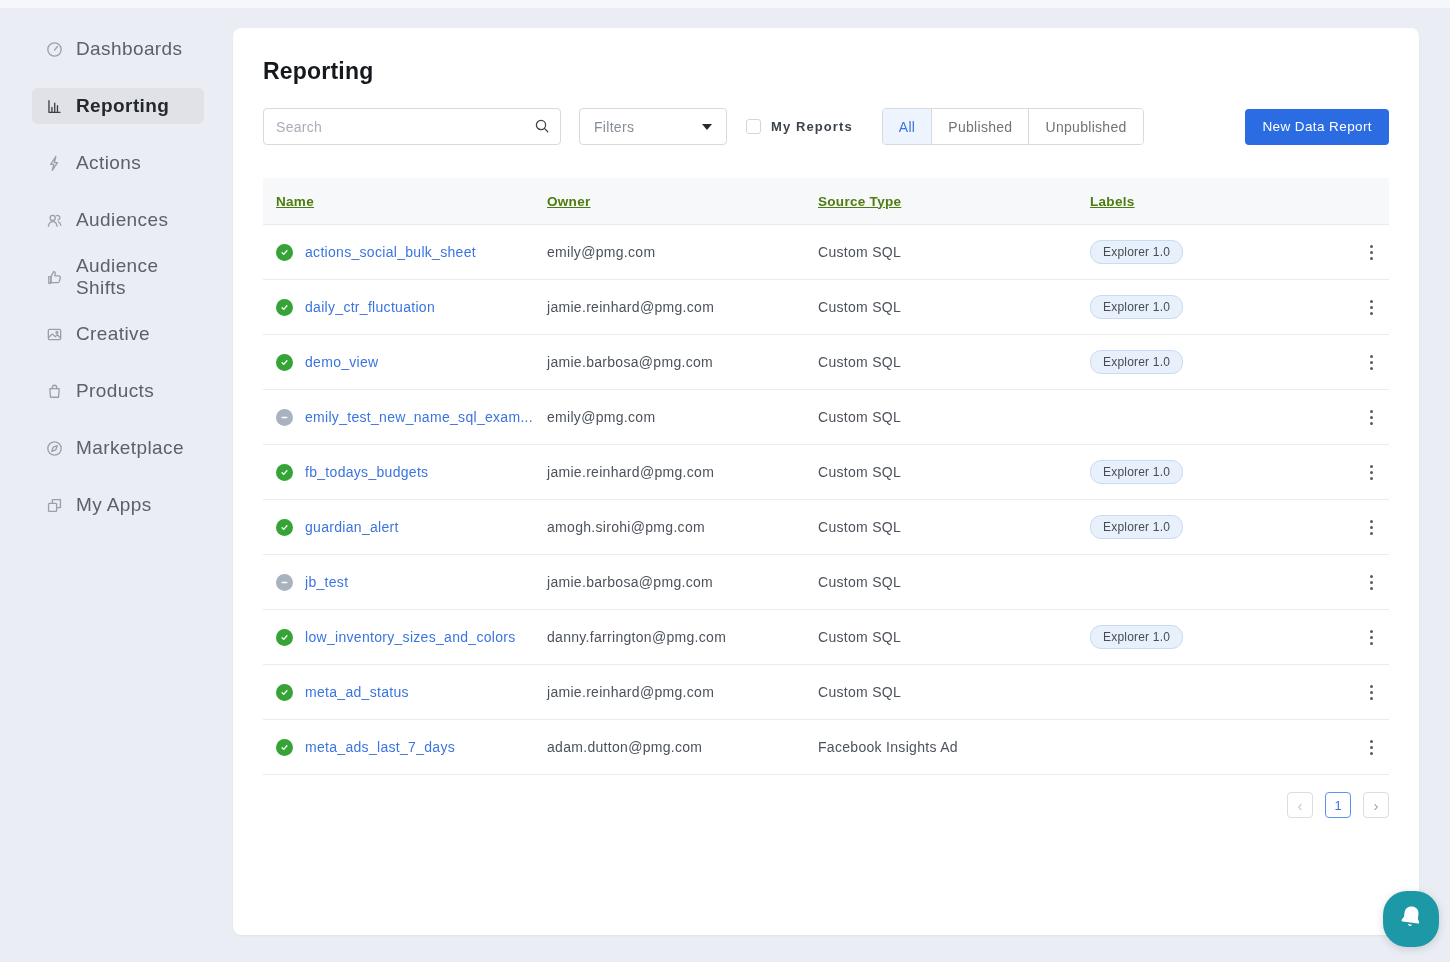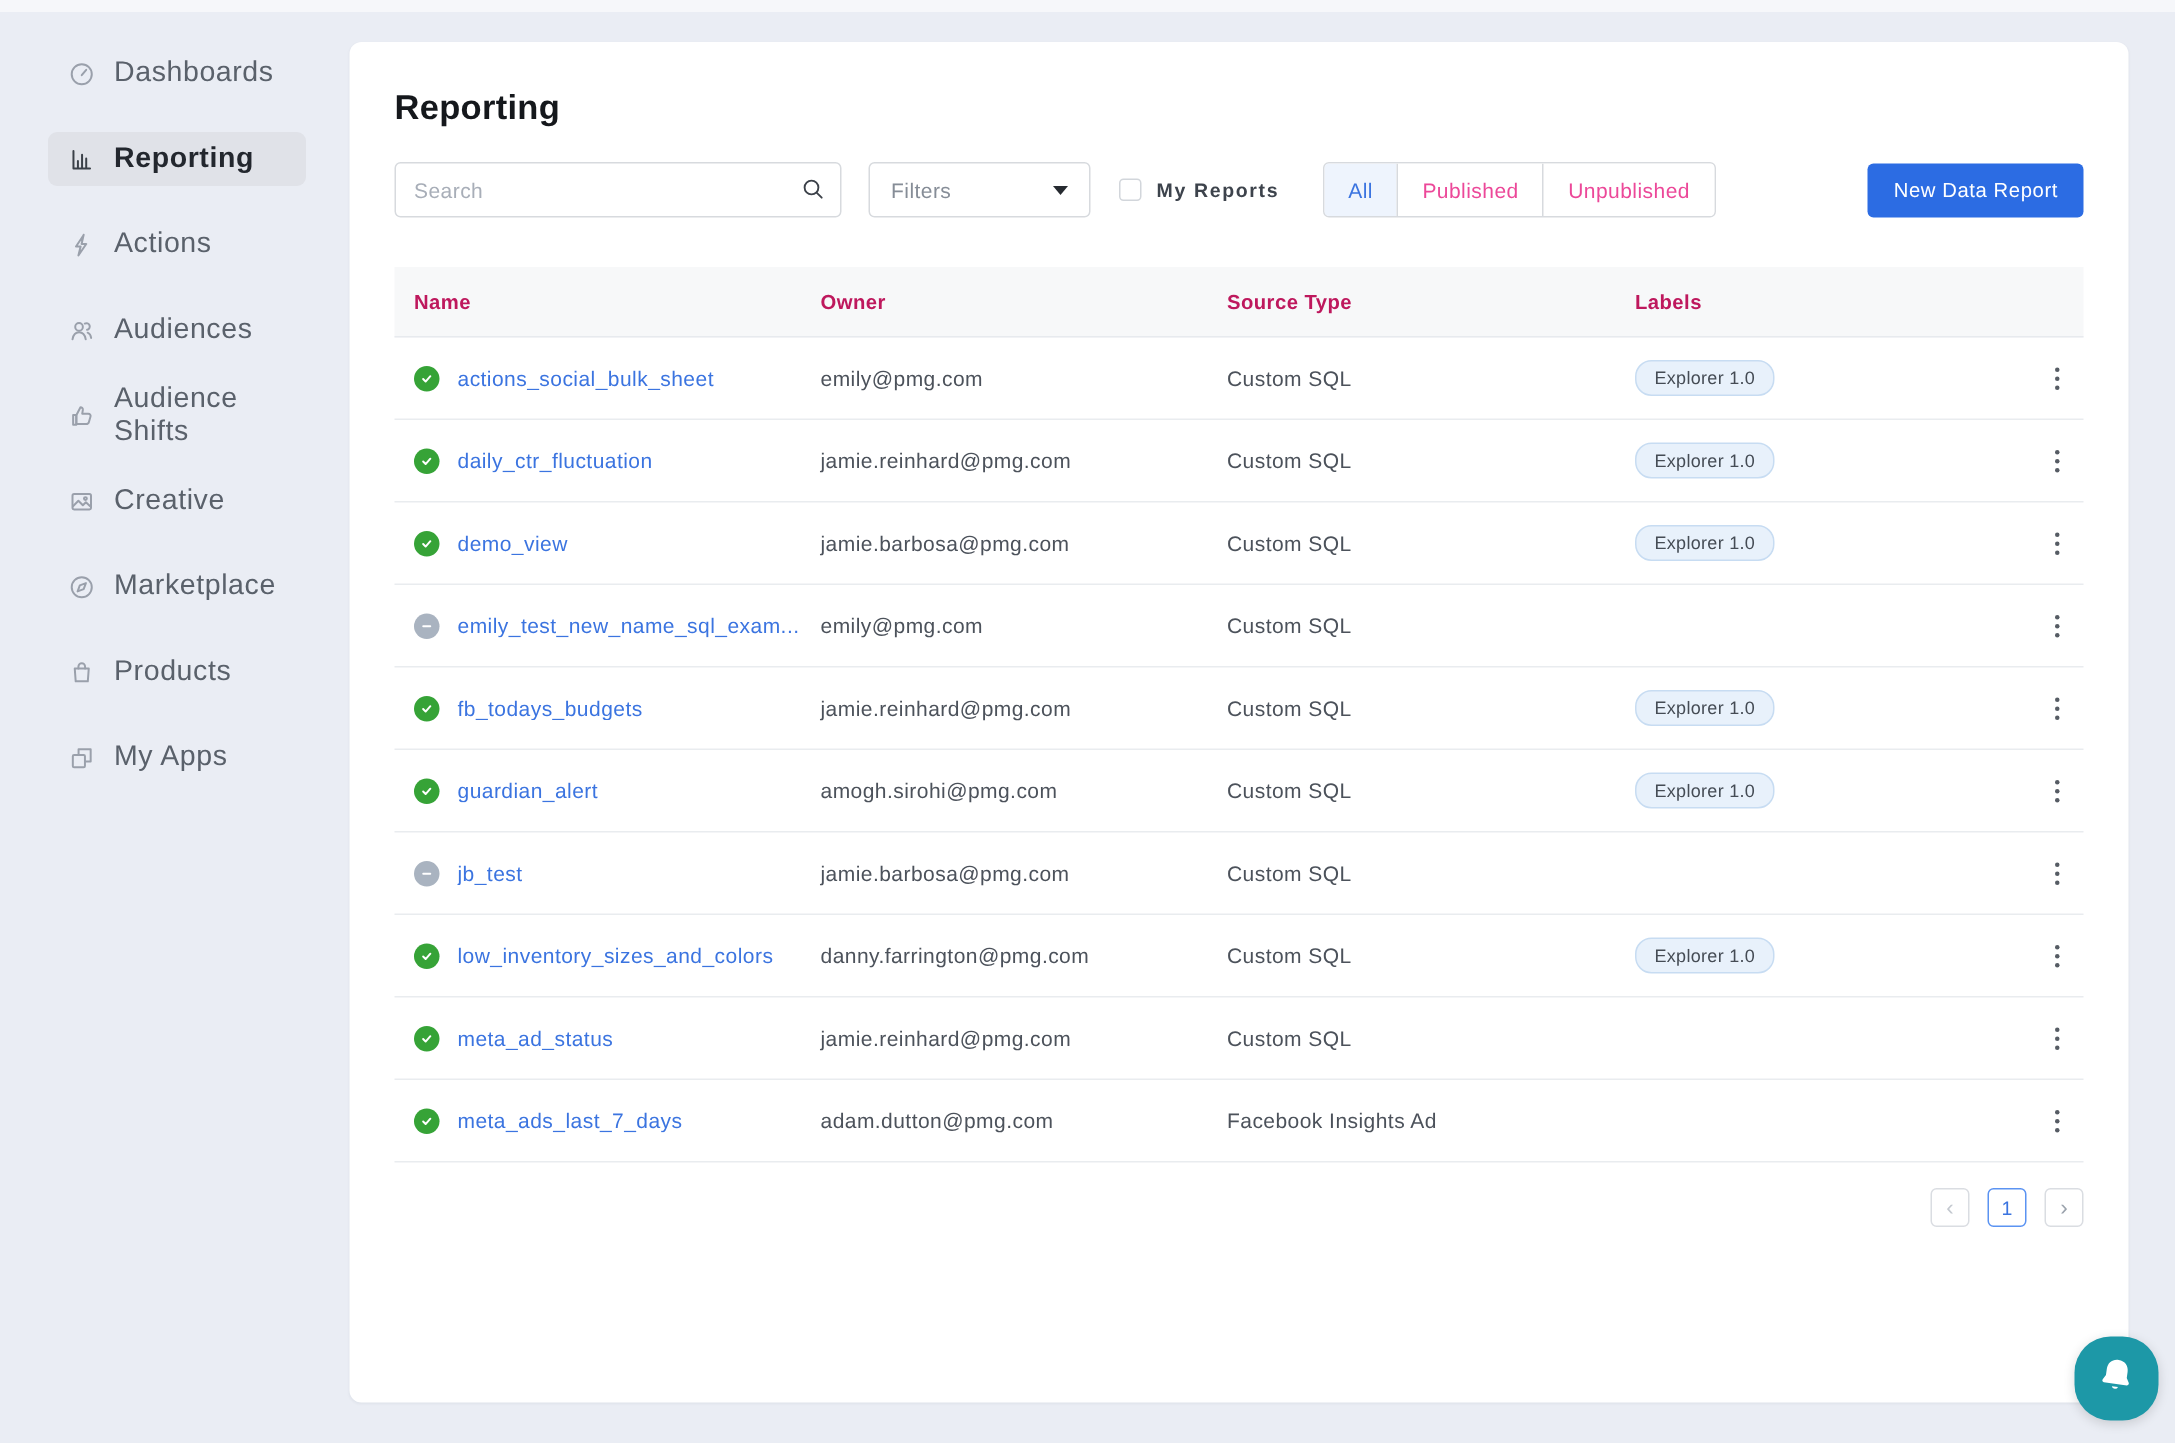--- a/index.html
+++ b/index.html
@@ -62,38 +62,38 @@
   }
   .caret-down { width:0; height:0; border-left:5px solid transparent; border-right:5px solid transparent; border-top:6px solid #262a30; }
 
   .my-reports { margin-left:19px; display:flex; align-items:center; gap:10px; cursor:pointer; }
   .checkbox { width:15px; height:15px; border:1px solid #d2d6db; border-radius:3px; background:#fff; }
   .my-reports .lbl { font-size:13px; font-weight:700; letter-spacing:1.1px; color:#3d434c; }
 
   .segmented { margin-left:29px; display:flex; border:1px solid #d7dade; border-radius:4px; overflow:hidden; background:#fff; }
   .segment {
     height:35px; padding:0 16px; display:flex; align-items:center; font-size:14px;
-    letter-spacing:.3px; color:#ec4899; background:#fff; border:none; cursor:pointer;
+    letter-spacing:.3px; color:#737373; background:#fff; border:none; cursor:pointer;
     border-left:1px solid #d7dade; font-family:"Liberation Sans", sans-serif;
   }
   .segment:first-child { border-left:none; }
   .segment.active { background:#eef4fd; color:#3b74e0; font-weight:500; }
 
   .new-report-btn {
     margin-left:auto; height:36px; padding:0 17px; background:#2c6ce3; border:none; border-radius:4px;
     color:#fff; font-size:13.5px; font-weight:500; letter-spacing:.4px; cursor:pointer;
     font-family:"Liberation Sans", sans-serif;
   }
 
   
   .table { margin-top:33px; }
   .thead, .trow { display:grid; grid-template-columns:284px 271px 272px 1fr 36px; align-items:center; }
   .thead {
     height:47px; background:#f7f8f9; border-bottom:1px solid #e7eaee;
-    font-size:13.5px; font-weight:700; color:#be185d; letter-spacing:.3px;
+    font-size:13.5px; font-weight:700; color:#4d7c0f; letter-spacing:.3px;text-decoration:underline;
   }
   .thead > span:first-child { padding-left:13px; }
   .trow { height:55px; border-bottom:1px solid #e9ecef; font-size:14px; letter-spacing:.3px; color:#4c525b; }
   .name-cell { display:flex; align-items:center; gap:12px; padding-left:13px; min-width:0; }
   .status-dot { width:17px; height:17px; border-radius:50%; flex:0 0 17px; display:flex; align-items:center; justify-content:center; }
   .status-dot svg { width:11px; height:11px; }
   .status-published { background:#36a337; }
   .status-unpublished { background:#a9b3c0; }
   .row-link { color:#3b74e0; text-decoration:none; white-space:nowrap; overflow:hidden; text-overflow:ellipsis; cursor:pointer; }
   .pill {
@@ -166,31 +166,31 @@
     <div class="sidebar-item">
       <span class="icon"><svg viewBox="0 0 16 16">
           <rect x="2.2" y="3.2" width="11.6" height="9.6" rx="1"></rect>
           <path d="M2.5 10.8 5.9 7.4l2.8 2.8 1.9-1.9 2.7 2.5"></path>
           <circle cx="10.3" cy="6" r=".9"></circle>
         </svg></span>
       <span>Creative</span>
     </div>
     <div class="sidebar-item">
       <span class="icon"><svg viewBox="0 0 16 16">
+          <path d="M3.6 5.3h8.8l-.6 8.1H4.2z"></path>
+          <path d="M5.9 5.3V4.2a2.1 2.1 0 0 1 4.2 0v1.1"></path>
+        </svg></span>
+      <span>Products</span>
+    </div>
+    <div class="sidebar-item">
+      <span class="icon"><svg viewBox="0 0 16 16">
           <circle cx="8" cy="8" r="6.3"></circle>
           <path d="M10.6 5.4 9.2 9.2 5.4 10.6 6.8 6.8z"></path>
         </svg></span>
       <span>Marketplace</span>
-    </div>
-    <div class="sidebar-item">
-      <span class="icon"><svg viewBox="0 0 16 16">
-          <path d="M3.6 5.3h8.8l-.6 8.1H4.2z"></path>
-          <path d="M5.9 5.3V4.2a2.1 2.1 0 0 1 4.2 0v1.1"></path>
-        </svg></span>
-      <span>Products</span>
     </div>
     <div class="sidebar-item">
       <span class="icon"><svg viewBox="0 0 16 16">
           <rect x="2.4" y="6" width="7.6" height="7.6" rx="0.8"></rect>
           <path d="M6 6V2.4h7.6V10H10"></path>
         </svg></span>
       <span>My Apps</span>
     </div>
   </nav>
 

